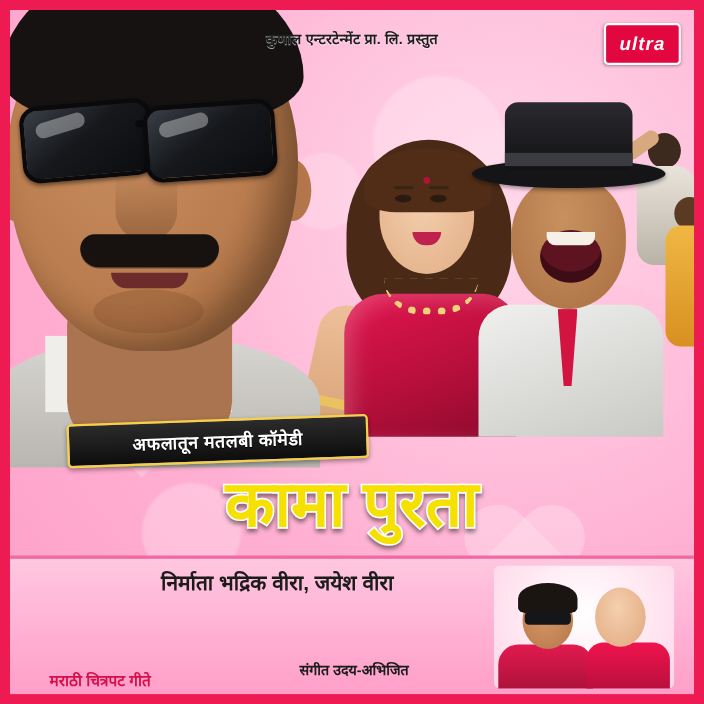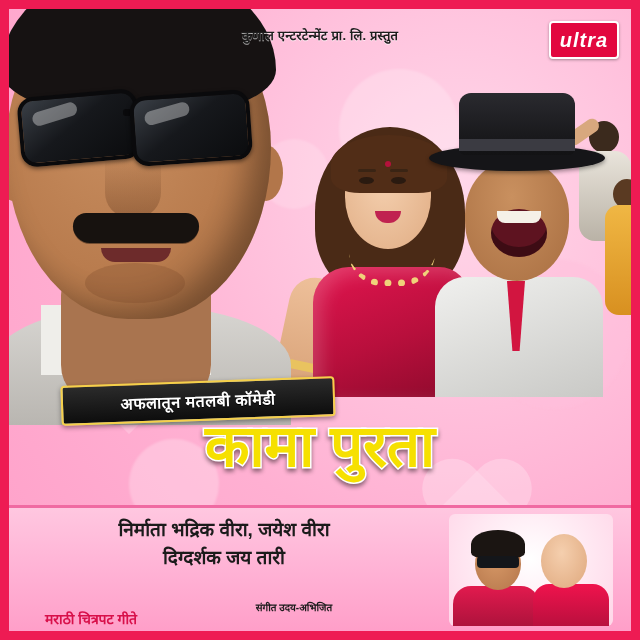--- a/index.html
+++ b/index.html
@@ -58,21 +58,21 @@
   }
   
   .ultra-logo{
     position:absolute;right:12px;top:12px;width:66px;height:34px;
     background:#e2073f;border:2px solid #ffffff;border-radius:4px;
     display:flex;align-items:center;justify-content:center;
     box-shadow:0 1px 3px rgba(0,0,0,.35);
     z-index:25;
   }
   .ultra-logo span{
-    color:#fff;font-size:20px;font-weight:bold;font-style:italic;letter-spacing:1px;
+    color:#fff;font-size:17px;font-weight:bold;font-style:italic;letter-spacing:1px;
   }
 
   
   .hero{
     position:absolute;left:-8px;top:-4px;width:330px;height:400px;z-index:14;
   }
   .hero .neck{
     position:absolute;left:60px;top:250px;width:150px;height:150px;
     background:#a9744f;border-radius:40px;
   }
@@ -239,45 +239,45 @@
     box-shadow:0 2px 5px rgba(0,0,0,.4);
   }
   .comedy-tag span{
     color:#ffffff;font-size:16px;font-weight:bold;letter-spacing:.5px;
     text-shadow:0 1px 0 #000;
   }
 
   
   .title-wrap{
     position:absolute;left:0;top:408px;width:622px;height:84px;z-index:23;
-    display:flex;justify-content:center;gap:12px;
+    display:flex;align-items:center;justify-content:center;gap:12px;
   }
   .title-a,.title-b{
     font-size:58px;font-weight:bold;line-height:1;
     -webkit-text-stroke:3px #ffffff;
     paint-order:stroke fill;
     filter:drop-shadow(0 3px 2px rgba(0,0,0,.45));
   }
   .title-a{color:#f6e000;}
   .title-b{color:#e2103f;}
 
   
   .credit-band{
     position:absolute;left:0;top:496px;width:622px;height:126px;z-index:21;
     background:linear-gradient(180deg,#ffc7e0 0%,#ffb4d6 45%,#ff9ec8 100%);
     border-top:3px solid #f06aa2;
   }
   .credit-line{
     position:absolute;left:0;width:430px;text-align:center;
-    color:#1b1b1b;font-weight:bold;
+    color:#1b1b1b;font-weight:bold;padding-left:28px;
   }
   .cl1{top:8px;font-size:19px;}
   .cl2{top:36px;font-size:19px;}
   .cl3{top:70px;font-size:13px;left:120px;width:330px;text-align:center;}
-  .cl4{top:92px;font-size:10px;left:120px;width:330px;text-align:center;}
+  .cl4{top:92px;font-size:13px;left:120px;width:330px;text-align:center;}
   .genre-tag{
     position:absolute;left:36px;bottom:6px;
     font-size:14px;font-weight:bold;color:#d8104a;
   }
 
   
   .couple{
     position:absolute;right:18px;bottom:8px;width:164px;height:112px;z-index:24;
     overflow:hidden;
   }
@@ -377,21 +377,20 @@
     <div class="comedy-tag">
       <span>अफलातून मतलबी कॉमेडी</span>
     </div>
 
     <div class="title-wrap">
       <span class="title-a">कामा पुरता</span>
     </div>
 
     <div class="credit-band">
       <div class="credit-line cl1">निर्माता भद्रिक वीरा, जयेश वीरा</div>
-      <div class="credit-line cl2">दिग्दर्शक जय तारी</div>
       <div class="credit-line cl4">संगीत उदय-अभिजित</div>
       <div class="genre-tag">मराठी चित्रपट गीते</div>
 
       <div class="couple">
         <div class="bg"></div>
         <div class="girl-hair"></div>
         <div class="boy-body"></div>
         <div class="girl-body"></div>
         <div class="boy-head"></div>
         <div class="boy-hair"></div>

